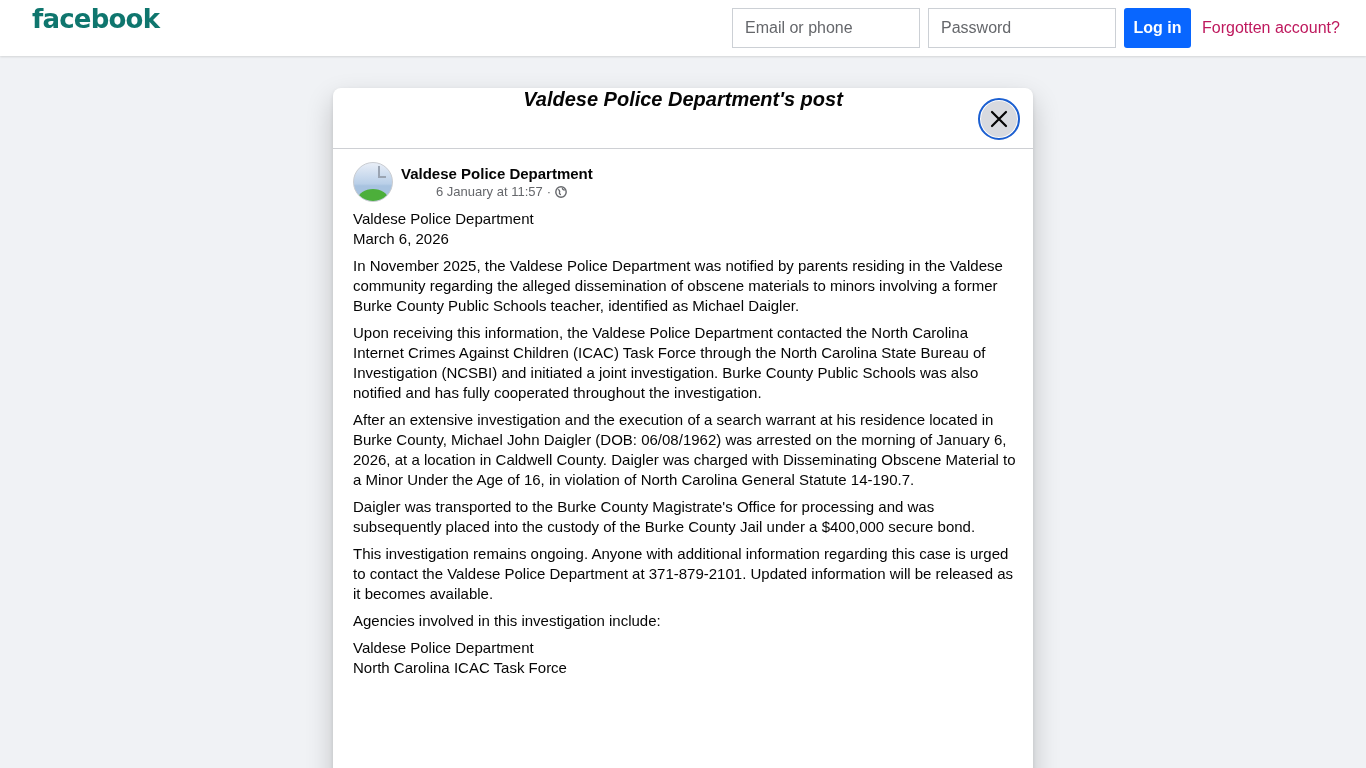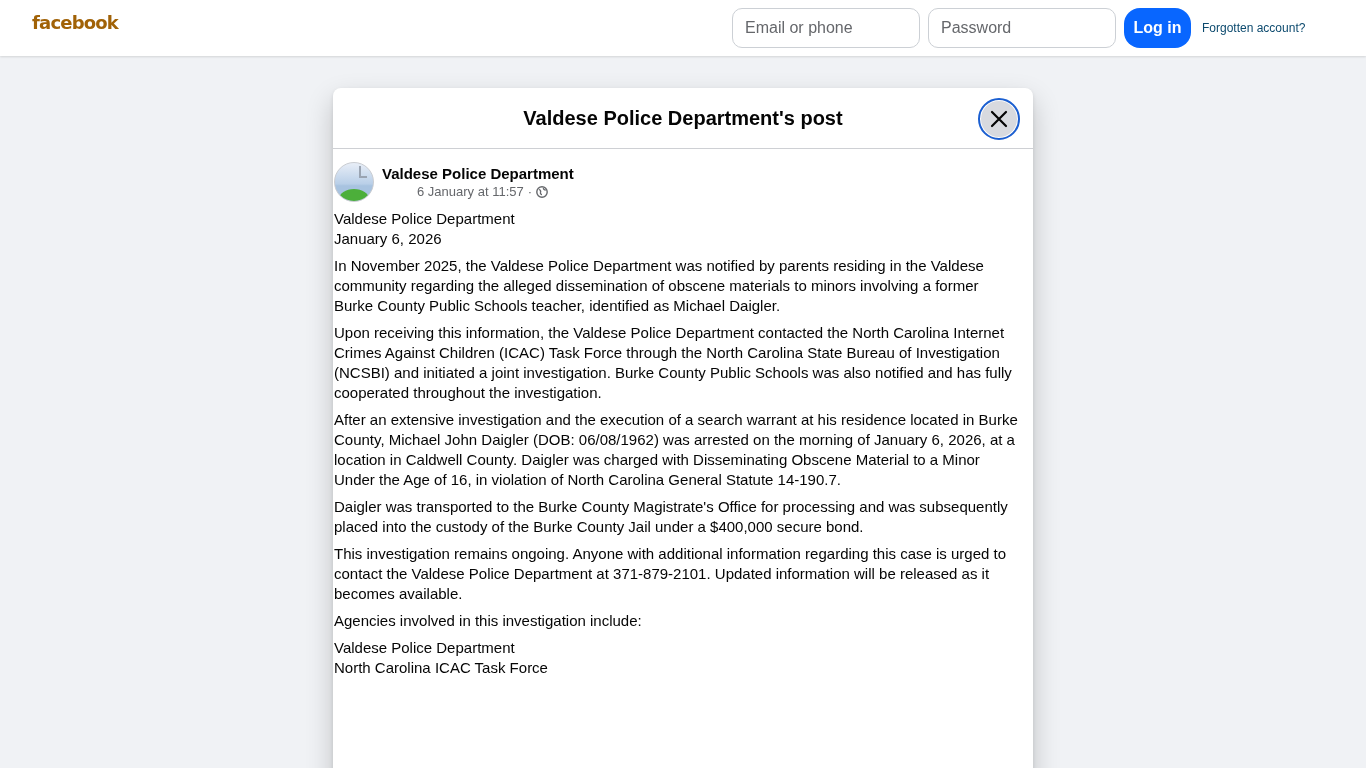--- a/index.html
+++ b/index.html
@@ -10,59 +10,59 @@
       color: #050505;
       position: relative;
     }
     .topbar {
       position: absolute; left: 0; top: 0; width: 1366px; height: 56px;
       background: #ffffff;
       box-shadow: 0 1px 2px rgba(0,0,0,0.12);
       display: flex; align-items: center;
     }
     .logo {
-      position: absolute; left: 32px; top: 12px;
+      position: absolute; left: 32px; top: 4px;
       font-family: "DejaVu Sans", "Liberation Sans", sans-serif;
-      font-weight: bold; font-size: 18px; letter-spacing: -0.8px;
-      color: #a16207;
+      font-weight: bold; font-size: 26px; letter-spacing: -0.8px;
+      color: #0f766e;
     }
     .login-form { position: absolute; left: 732px; top: 8px; height: 40px; display: flex; align-items: center; }
     .field {
-      width: 188px; height: 40px; border: 1px solid #ccd0d5; border-radius: 10px;
+      width: 188px; height: 40px; border: 1px solid #ccd0d5; border-radius: 0;
       background: #fff; font-size: 16px; color: #1c1e21; padding: 0 12px;
       font-family: "Liberation Sans", sans-serif;
       margin-right: 8px;
     }
     .field::placeholder { color: #65676b; }
     .login-btn {
-      width: 67px; height: 40px; border: none; border-radius: 16px;
+      width: 67px; height: 40px; border: none; border-radius: 3px;
       background: #0866ff; color: #fff; font-weight: bold; font-size: 16px;
       font-family: "Liberation Sans", sans-serif; cursor: pointer;
     }
     .forgot {
-      margin-left: 11px; color: #0c4a6e; font-size: 12px; text-decoration: none;
+      margin-left: 11px; color: #be185d; font-size: 16px; text-decoration: none;
       white-space: nowrap;
     }
     .modal {
       position: absolute; left: 333px; top: 88px; width: 700px; height: 700px;
       background: #fff; border-radius: 8px;
       box-shadow: 0 12px 28px rgba(0,0,0,0.2), 0 2px 4px rgba(0,0,0,0.1);
     }
     .modal-header {
       height: 61px; border-bottom: 1px solid #ced0d4; position: relative;
-      display: flex; align-items: center; justify-content: center;
+      display: flex; justify-content: center; font-style: italic;
     }
     .modal-title { font-size: 20px; font-weight: bold; color: #050505; }
     .close-btn {
       position: absolute; right: 13px; top: 10px; width: 42px; height: 42px;
       border-radius: 50%; background: #d8dadf; border: 2px solid #1b5fd1;
       display: flex; align-items: center; justify-content: center; cursor: pointer;
       box-shadow: 0 0 0 1px #fff inset;
     }
-    .post { padding: 12px 12px 0 1px; }
+    .post { padding: 12px 12px 0 20px; }
     .post-head { display: flex; align-items: center; height: 42px; }
     .avatar {
       width: 40px; height: 40px; border-radius: 50%; overflow: hidden;
       position: relative; flex: 0 0 40px;
       background: linear-gradient(180deg, #e8eef7 0%, #b9cfe8 55%, #a8c3e0 60%);
       border: 1px solid #c9ccd1;
     }
     .avatar .hill {
       position: absolute; left: 4px; bottom: -8px; width: 30px; height: 20px;
       background: #4caf3a; border-radius: 50% 50% 0 0;
@@ -117,21 +117,21 @@
             <circle cx="6" cy="6" r="5.2" fill="none" stroke="#65676b" stroke-width="1.4"></circle>
             <path d="M3 3.5 C4.5 4 5 5 4.5 6.5 C4 7.5 5 8.5 6 8.5 M7.5 2 C7 3.5 8.5 4 9.8 4.2" fill="none" stroke="#65676b" stroke-width="1.3"></path>
           </svg>
         </div>
       </div>
     </div>
 
     <div class="post-body">
       <p>
         <span class="line">Valdese Police Department</span>
-        <span class="line">January 6, 2026</span>
+        <span class="line">March 6, 2026</span>
       </p>
       <p>In November 2025, the Valdese Police Department was notified by parents residing in the Valdese community regarding the alleged dissemination of obscene materials to minors involving a former Burke County Public Schools teacher, identified as Michael Daigler.</p>
       <p>Upon receiving this information, the Valdese Police Department contacted the North Carolina Internet Crimes Against Children (ICAC) Task Force through the North Carolina State Bureau of Investigation (NCSBI) and initiated a joint investigation. Burke County Public Schools was also notified and has fully cooperated throughout the investigation.</p>
       <p>After an extensive investigation and the execution of a search warrant at his residence located in Burke County, Michael John Daigler (DOB: 06/08/1962) was arrested on the morning of January 6, 2026, at a location in Caldwell County. Daigler was charged with Disseminating Obscene Material to a Minor Under the Age of 16, in violation of North Carolina General Statute 14-190.7.</p>
       <p>Daigler was transported to the Burke County Magistrate's Office for processing and was subsequently placed into the custody of the Burke County Jail under a $400,000 secure bond.</p>
       <p>This investigation remains ongoing. Anyone with additional information regarding this case is urged to contact the Valdese Police Department at 371-879-2101. Updated information will be released as it becomes available.</p>
       <p>Agencies involved in this investigation include:</p>
       <p>
         <span class="line">Valdese Police Department</span>
         <span class="line">North Carolina ICAC Task Force</span>

